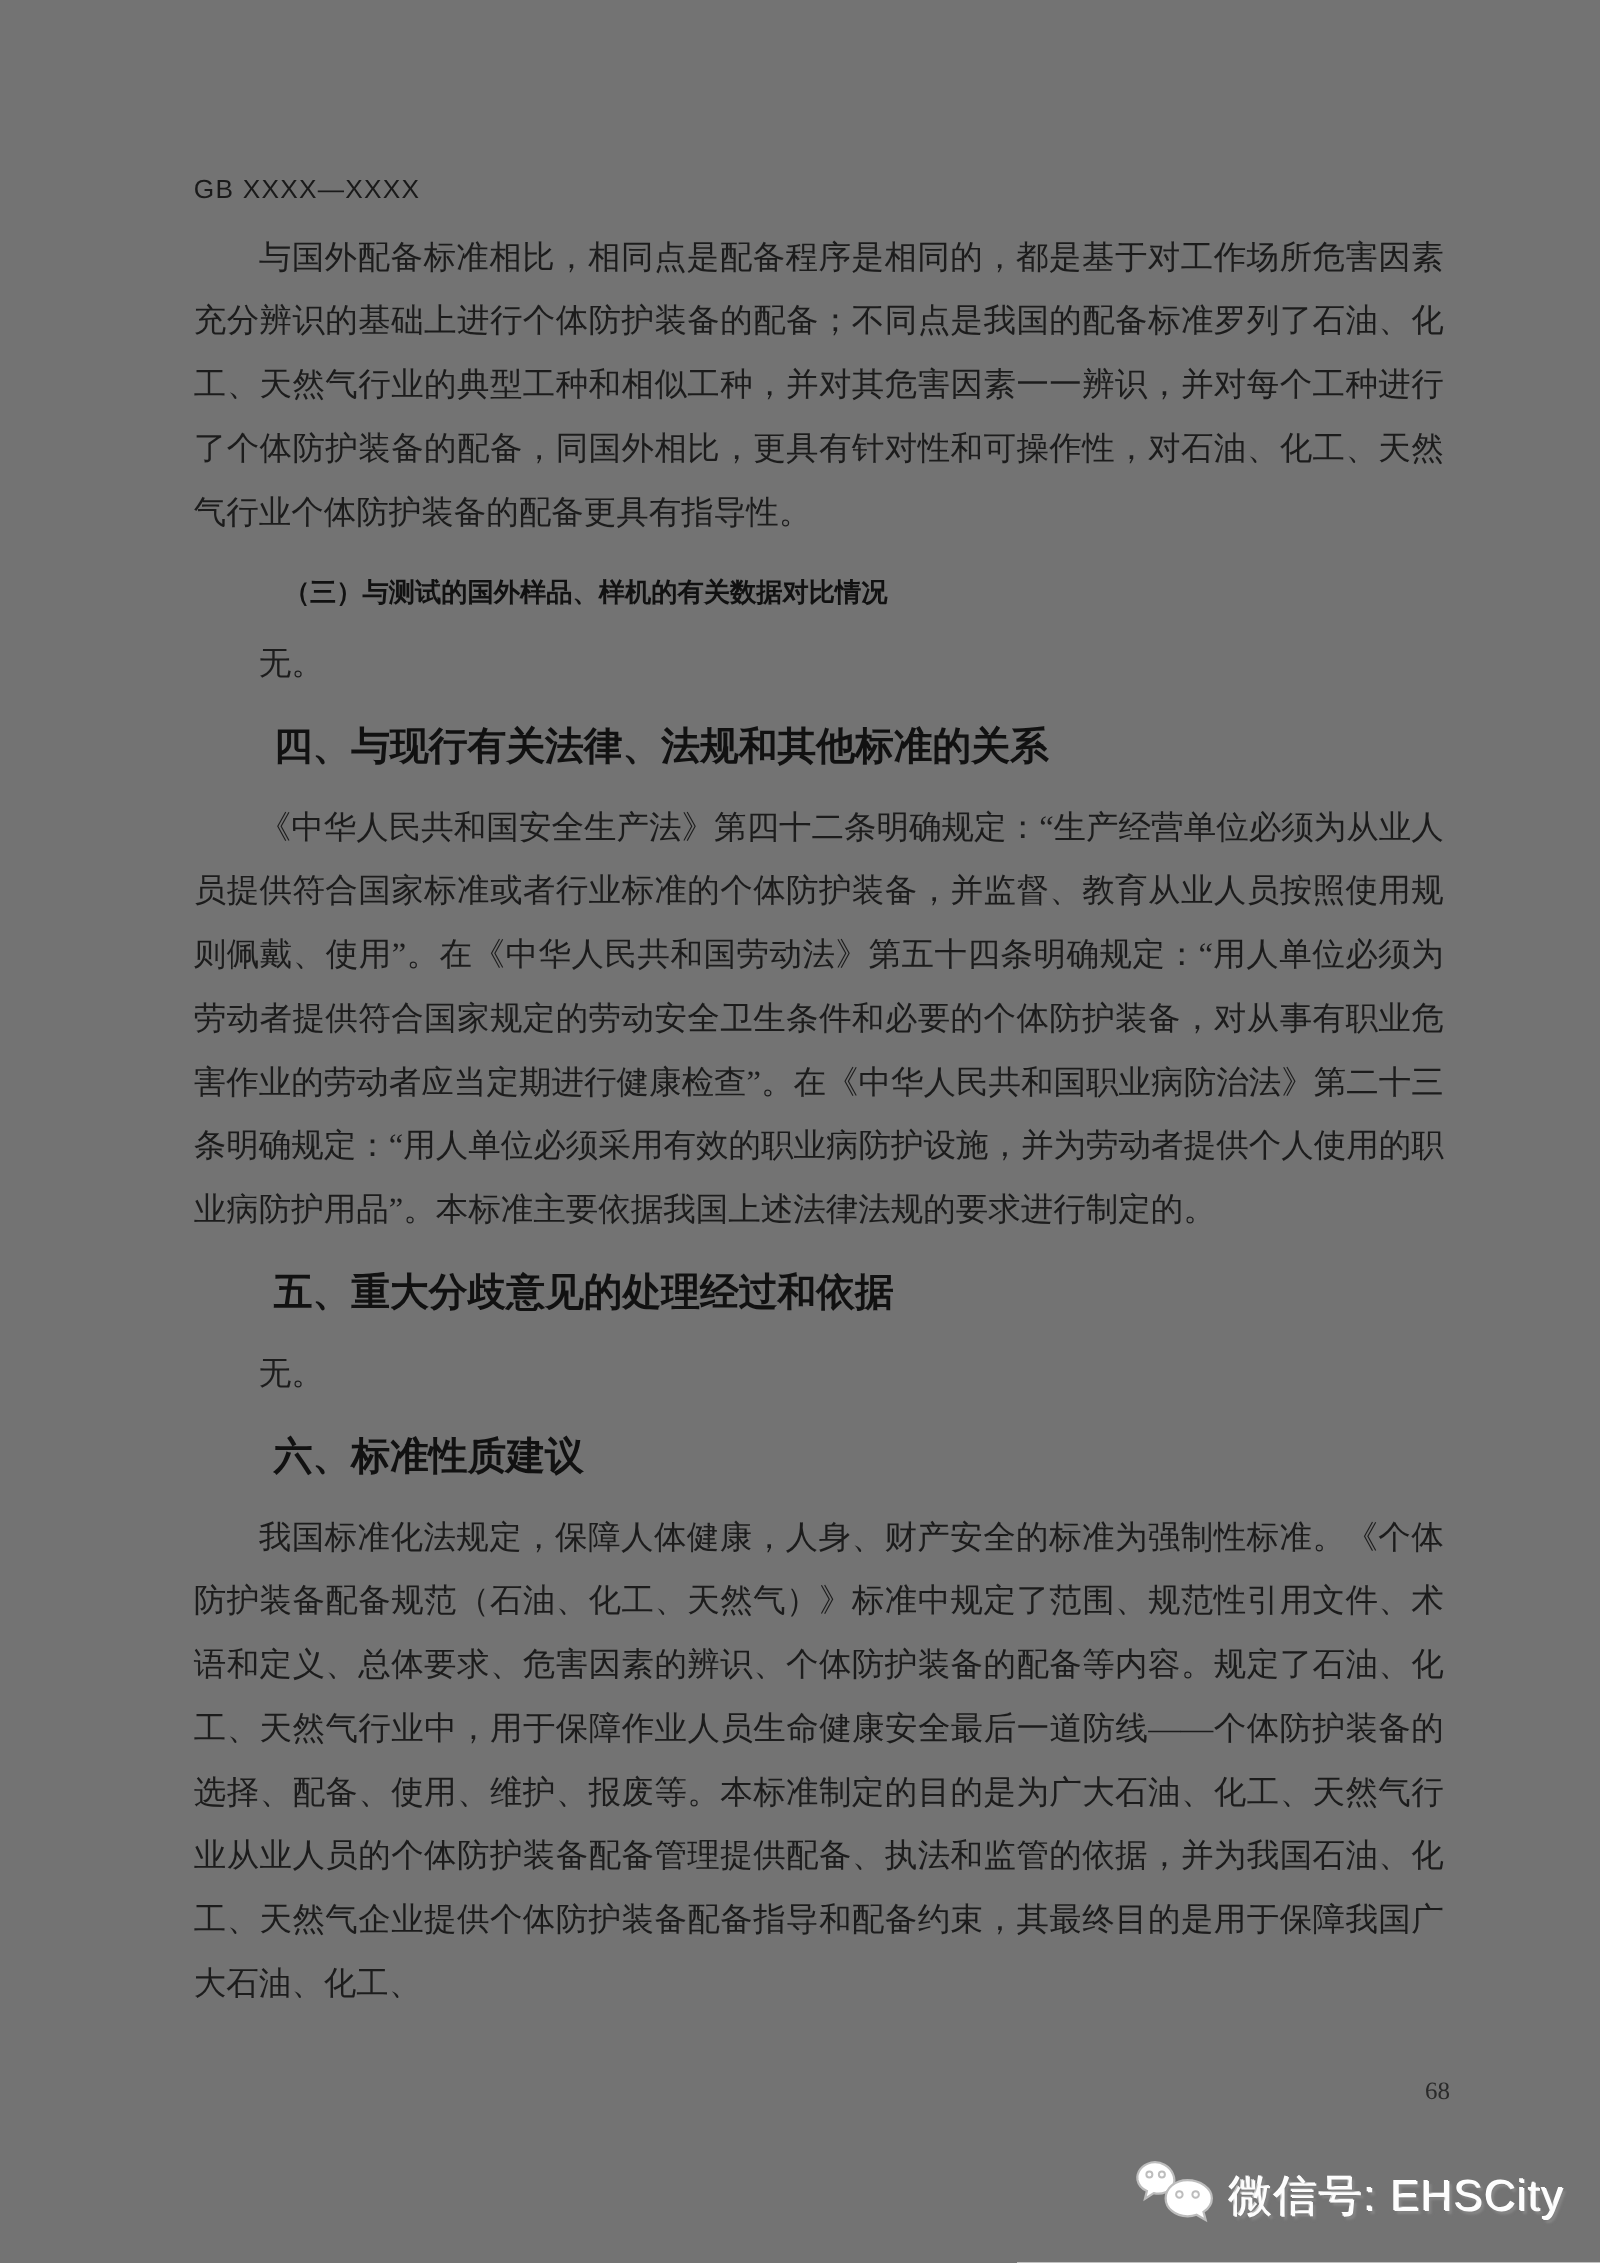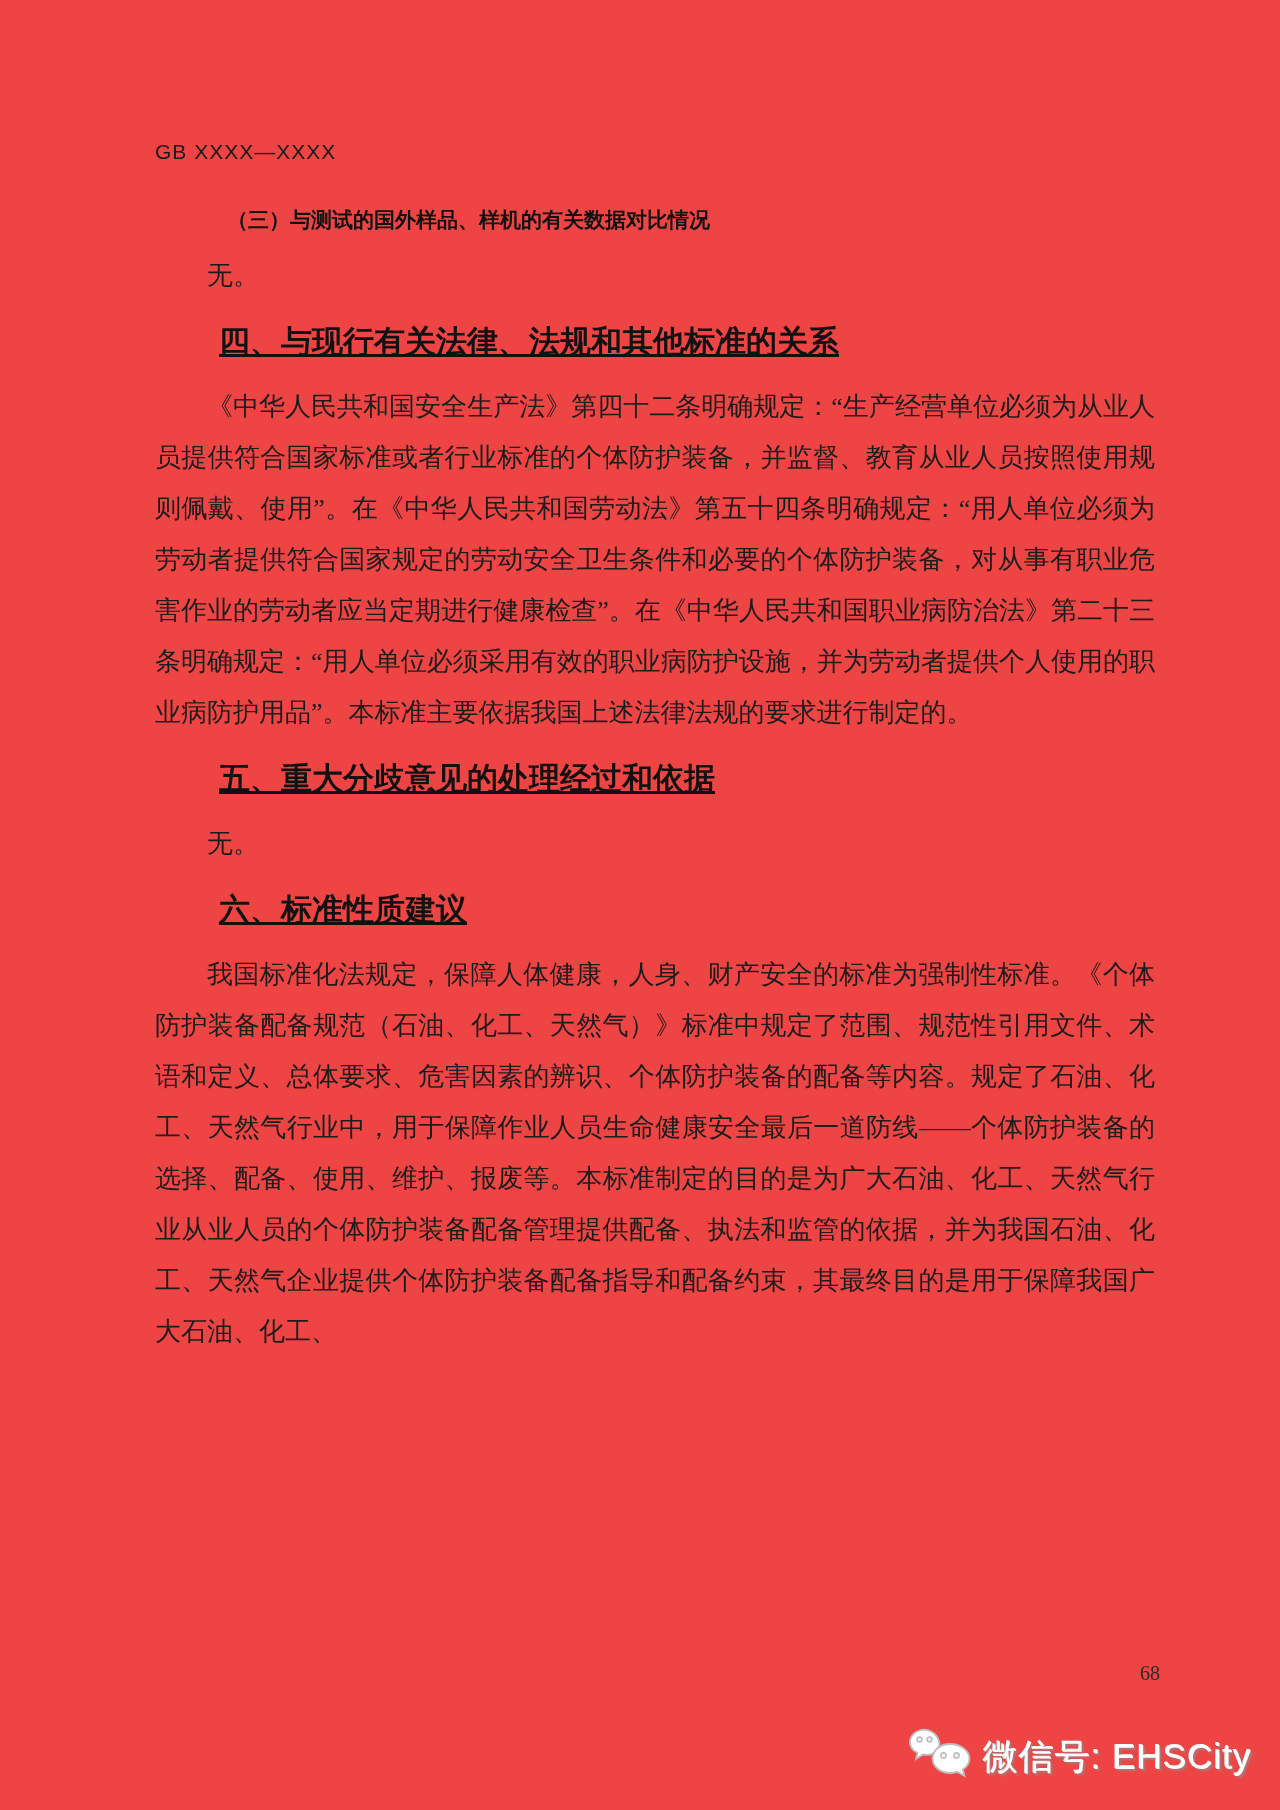--- a/index.html
+++ b/index.html
@@ -1,19 +1,19 @@
 <!DOCTYPE html>
 <html lang="zh"><head>
 <meta charset="utf-8">
 <style>
   html,body { margin:0; padding:0; background:#ffffff; }
   .page {
     position:relative;
     width:1280px; height:1810px;
-    background:#ef4444;
+    background:#737373;
     overflow:hidden;
     font-family:"Liberation Serif","DejaVu Serif",serif;
     color:#1c1c1c;
   }
   .doc-header {
     position:absolute;
     left:155px; top:140px;
     font-family:"Liberation Sans","DejaVu Sans",sans-serif;
     font-size:21px;
     letter-spacing:1px;
@@ -44,21 +44,20 @@
     color:#111;
   }
   .h1 {
     margin:10px 0 8px 0;
     padding-left:64px;
     font-family:"Liberation Sans","DejaVu Sans",sans-serif;
     font-weight:bold;
     font-size:31px;
     line-height:62px;
     color:#111;
-    text-decoration:underline;
   }
   .page-number {
     position:absolute;
     right:120px; top:1662px;
     font-family:"Liberation Serif","DejaVu Serif",serif;
     font-size:20px;
     color:#2a2a2a;
   }
   .footer-brand {
     position:absolute;
@@ -78,20 +77,21 @@
   .wechat-icon { width:70px; height:70px; flex:0 0 auto; }
 </style>
 </head>
 <body>
 
 <div class="page">
 
   <div class="doc-header">GB XXXX—XXXX</div>
 
   <div class="content">
+    <p class="para indent">与国外配备标准相比，相同点是配备程序是相同的，都是基于对工作场所危害因素充分辨识的基础上进行个体防护装备的配备；不同点是我国的配备标准罗列了石油、化工、天然气行业的典型工种和相似工种，并对其危害因素一一辨识，并对每个工种进行了个体防护装备的配备，同国外相比，更具有针对性和可操作性，对石油、化工、天然气行业个体防护装备的配备更具有指导性。</p>
     <div class="h2">（三）与测试的国外样品、样机的有关数据对比情况</div>
     <p class="para indent">无。</p>
     <div class="h1">四、与现行有关法律、法规和其他标准的关系</div>
     <p class="para indent">《中华人民共和国安全生产法》第四十二条明确规定：“生产经营单位必须为从业人员提供符合国家标准或者行业标准的个体防护装备，并监督、教育从业人员按照使用规则佩戴、使用”。在《中华人民共和国劳动法》第五十四条明确规定：“用人单位必须为劳动者提供符合国家规定的劳动安全卫生条件和必要的个体防护装备，对从事有职业危害作业的劳动者应当定期进行健康检查”。在《中华人民共和国职业病防治法》第二十三条明确规定：“用人单位必须采用有效的职业病防护设施，并为劳动者提供个人使用的职业病防护用品”。本标准主要依据我国上述法律法规的要求进行制定的。</p>
     <div class="h1">五、重大分歧意见的处理经过和依据</div>
     <p class="para indent">无。</p>
     <div class="h1">六、标准性质建议</div>
     <p class="para indent">我国标准化法规定，保障人体健康，人身、财产安全的标准为强制性标准。《个体防护装备配备规范（石油、化工、天然气）》标准中规定了范围、规范性引用文件、术语和定义、总体要求、危害因素的辨识、个体防护装备的配备等内容。规定了石油、化工、天然气行业中，用于保障作业人员生命健康安全最后一道防线——个体防护装备的选择、配备、使用、维护、报废等。本标准制定的目的是为广大石油、化工、天然气行业从业人员的个体防护装备配备管理提供配备、执法和监管的依据，并为我国石油、化工、天然气企业提供个体防护装备配备指导和配备约束，其最终目的是用于保障我国广大石油、化工、</p>
   </div>
 

